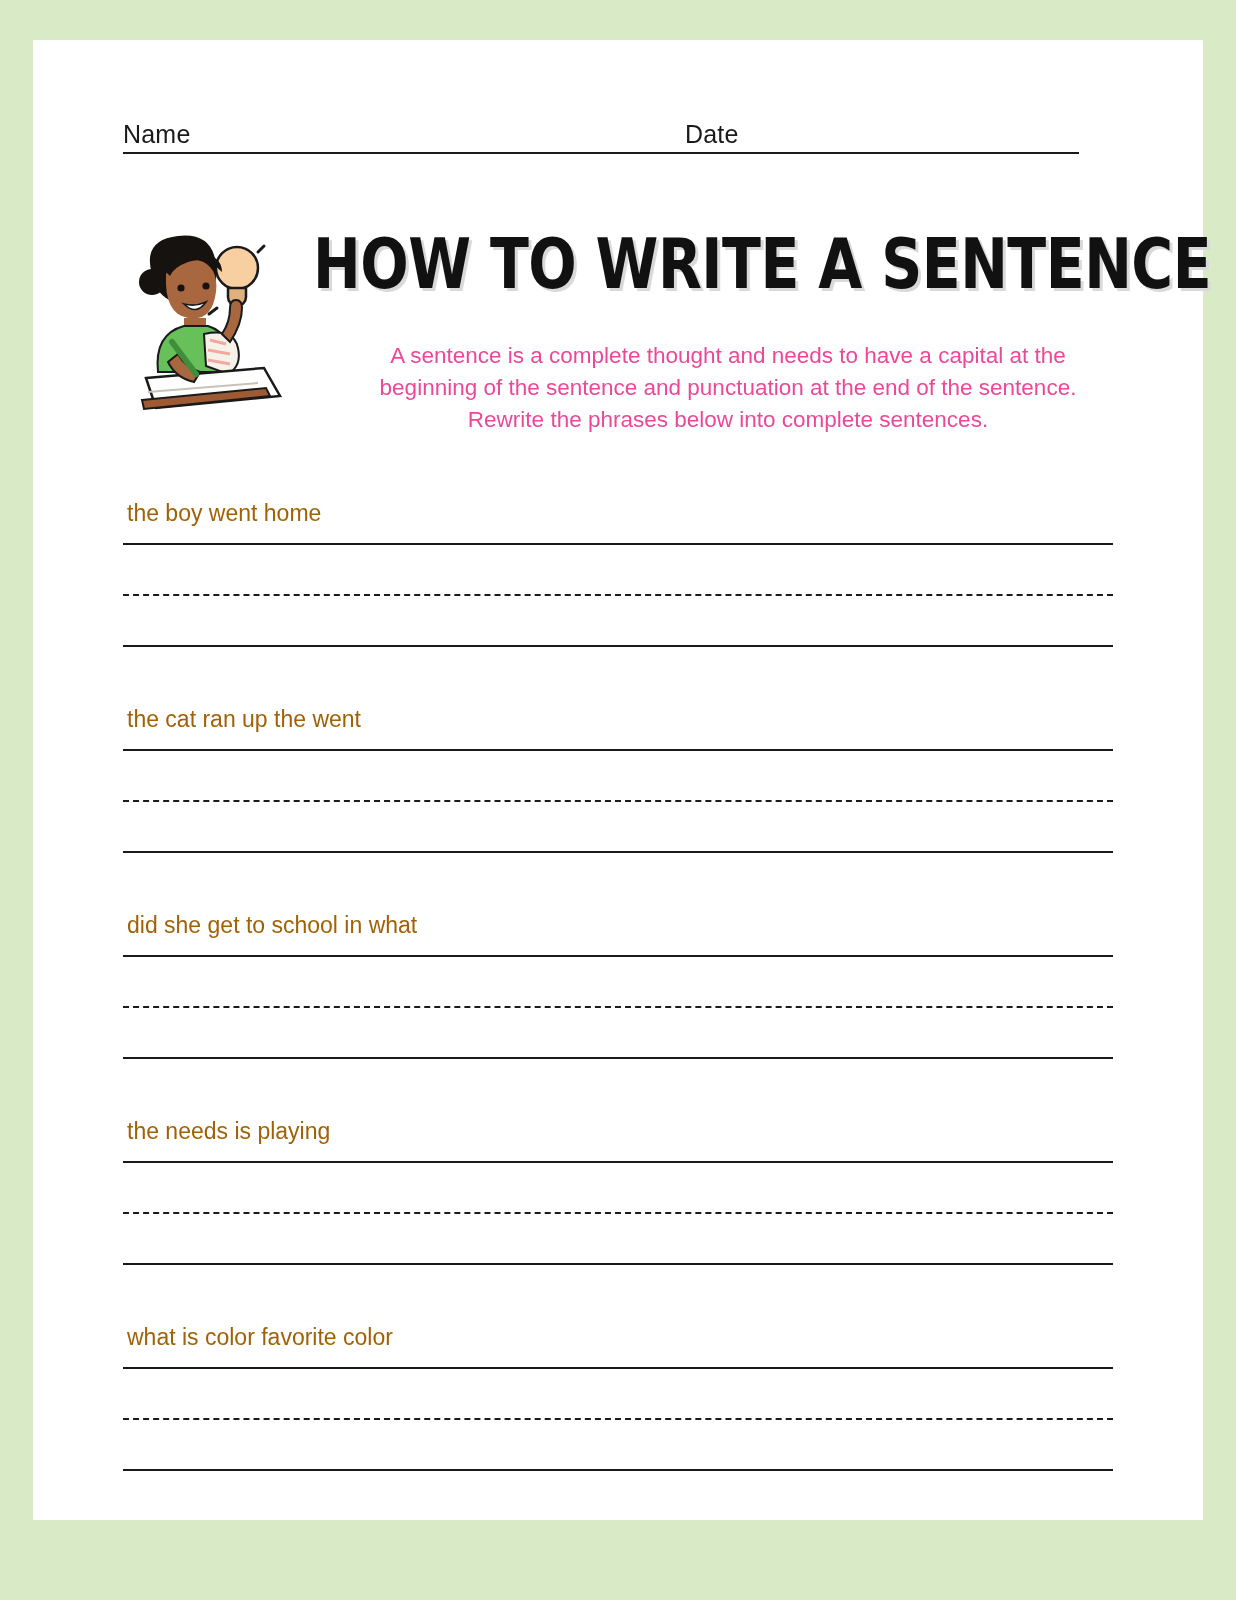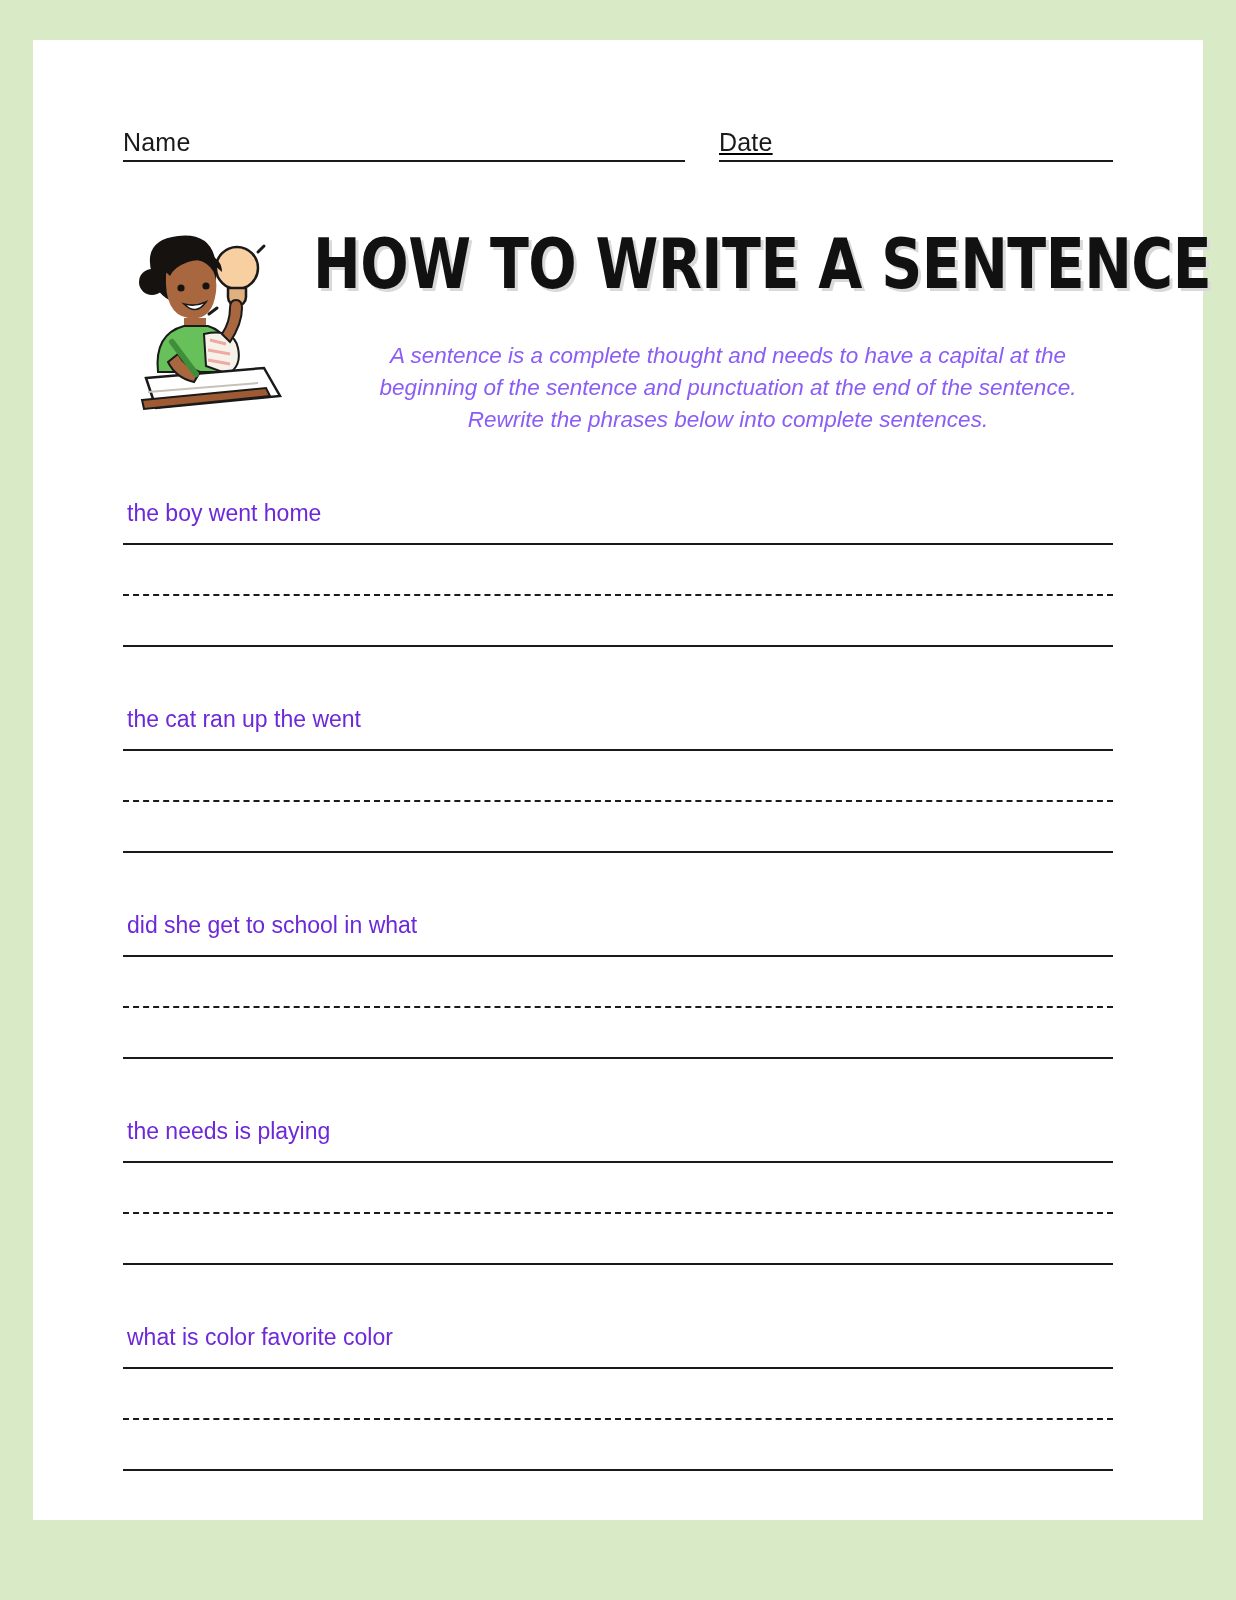--- a/index.html
+++ b/index.html
@@ -20,35 +20,34 @@
     top: 40px;
     width: 1170px;
     height: 1480px;
     background: #ffffff;
   }
 
   
   .meta-row {
     position: absolute;
     left: 90px;
-    top: 80px;
+    top: 72px;
     width: 990px;
     display: flex;
-    gap: 34px;
     text-align: right;
   }
   .meta-field {
     display: flex;
     align-items: flex-end;
     border-bottom: 2px solid #1a1a1a;
     padding-bottom: 5px;
     height: 42px;
   }
   .meta-field.name { width: 562px; }
-  .meta-field.date { width: 394px; text-decoration: underline; }
+  .meta-field.date { width: 394px; }
   .meta-label {
     font-size: 25px;
     color: #1a1a1a;
     letter-spacing: 0.2px;
     line-height: 1;
   }
 
   
   .header {
     position: absolute;
@@ -82,39 +81,38 @@
     transform-origin: center top;
     margin: 36px 0 0 0;
     text-shadow: 3px 3px 0 #d9d9d9;
     white-space: nowrap;
   }
   .intro {
     margin-top: 52px;
     font-size: 22.5px;
     line-height: 1.42;
     text-align: center;
-    color: #8b5cf6;
+    color: #ec4899;
     padding: 0 28px;
-    font-style: italic;
   }
 
   
   .exercises {
     position: absolute;
     left: 90px;
     top: 440px;
     width: 990px;
   }
   .exercise {
     position: relative;
     height: 206px;
   }
   .prompt {
     font-size: 23px;
-    color: #6d28d9;
+    color: #a16207;
     padding-left: 4px;
     margin: 0;
     padding-top: 20px;
   }
   .rule-group {
     position: relative;
     margin-top: 16px;
     height: 104px;
   }
   .rule {

